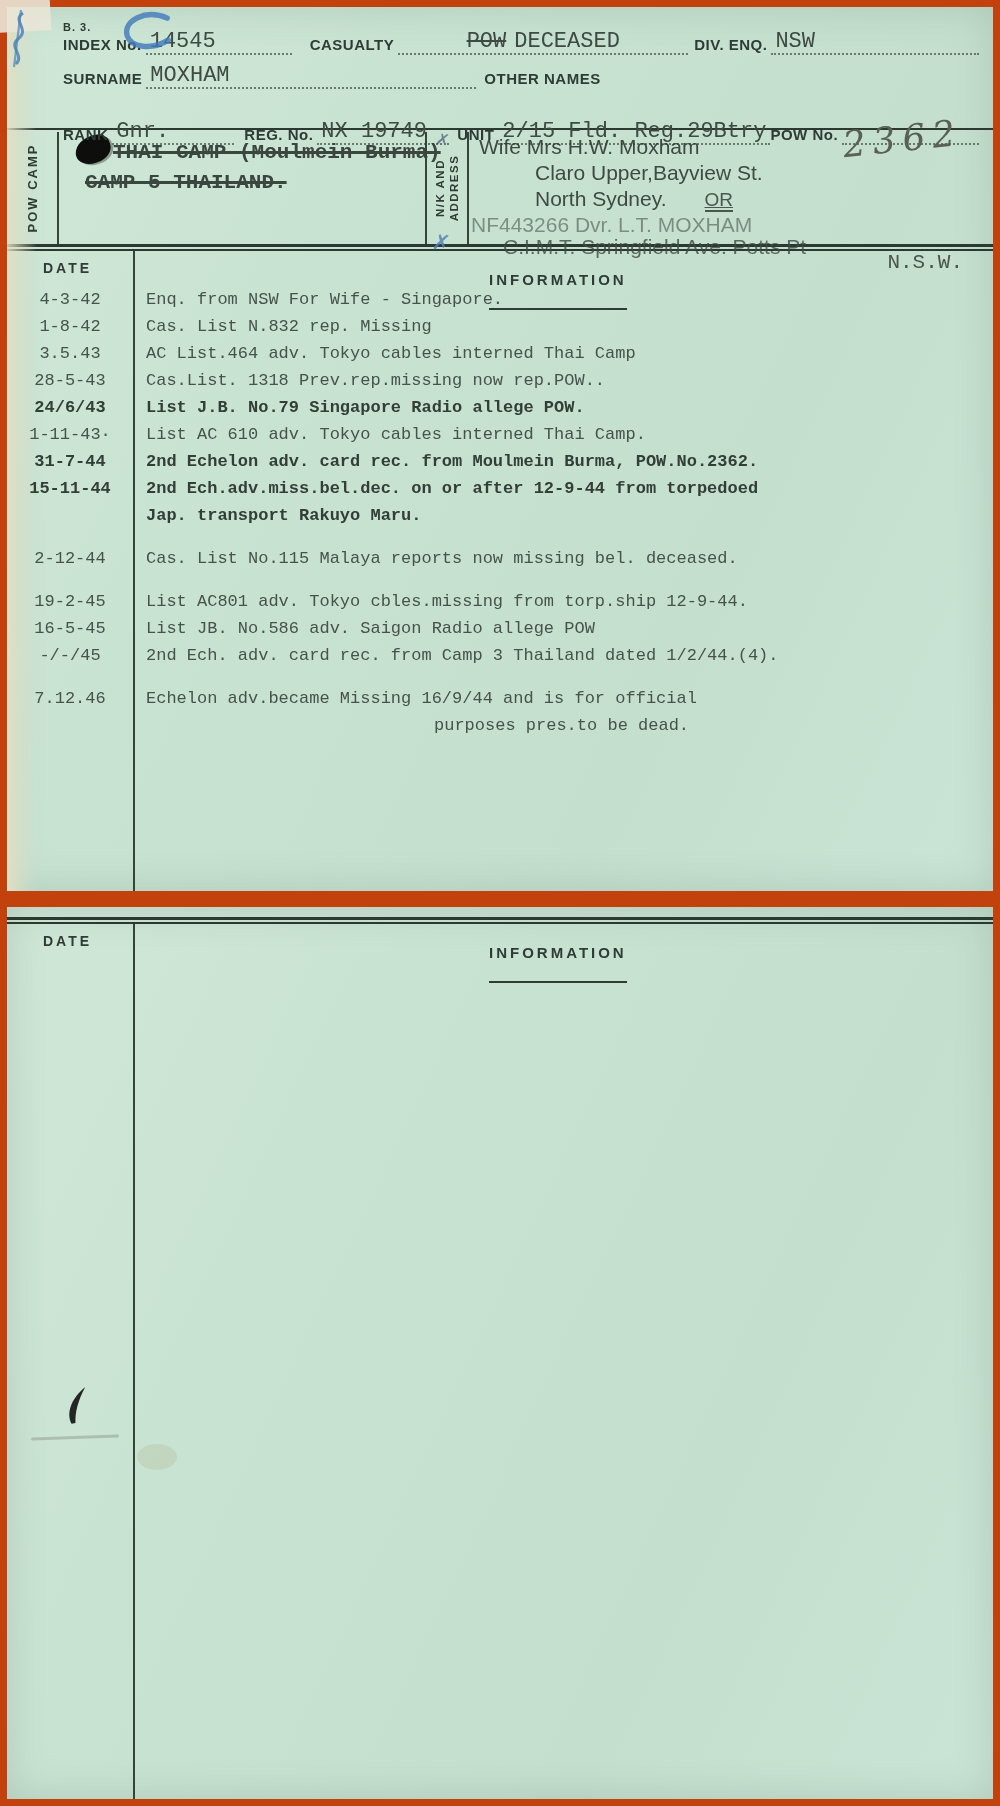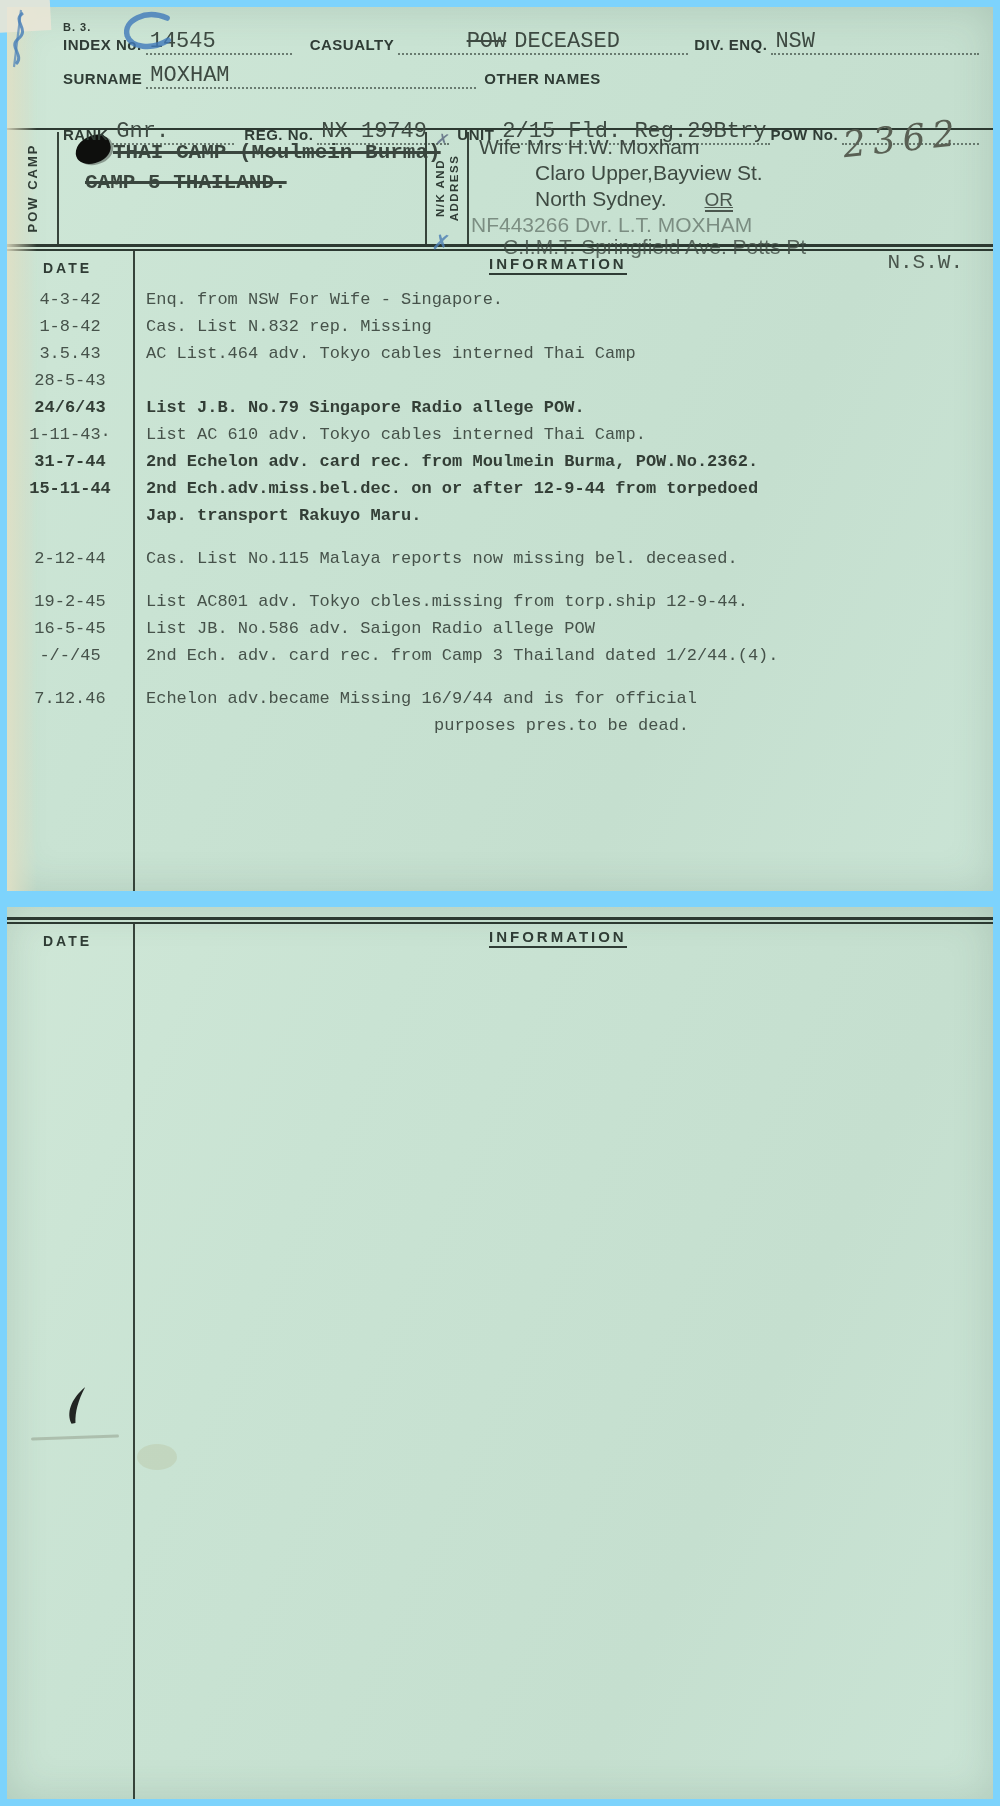--- a/index.html
+++ b/index.html
@@ -1,18 +1,18 @@
 <!DOCTYPE html>
 <html><head>
 <meta charset="utf-8">
 <style>
   * { margin:0; padding:0; box-sizing:border-box; }
   html,body { width:1000px; height:1806px; background:#0b0c0a; overflow:hidden;
               font-family:"Liberation Sans", sans-serif; }
-  .stage { position:relative; width:1000px; height:1806px; background:#7dd3fc; }
+  .stage { position:relative; width:1000px; height:1806px; background:#c2410c; }
 
   .card { position:absolute; left:7px; width:986px;
           background:linear-gradient(115deg,#cfe7d7 0%,#c9e3d3 30%,#c5dfcf 70%,#cae4d5 100%);
           box-shadow:inset 0 0 40px rgba(60,90,70,.18); }
   #card1 { top:7px; height:884px; display:flex; flex-direction:column; }
   #card2 { top:907px; height:892px; display:flex; flex-direction:column; }
   #card1::before { content:""; position:absolute; left:0; top:0; bottom:0; width:30px;
           background:linear-gradient(90deg,rgba(228,226,198,.85),rgba(228,226,198,0)); }
   #card1::after { content:""; position:absolute; left:0; top:0; width:52px; height:34px;
           background:#e9e6d6; transform:rotate(-3deg) translate(-8px,-10px); opacity:.9; }
@@ -75,23 +75,23 @@
   .nok-l4 { left:2px; top:81px; opacity:.55; }
   .nok-l5 { left:34px; top:103px; z-index:3; opacity:.8; }
 
   
   .tablewrap { position:relative; flex:1; }
   .tablewrap::before { content:""; position:absolute; left:126px; top:0; bottom:0;
                        width:2px; background:#36433a; }
   .thead { position:relative; height:32px; }
   .h-date { position:absolute; left:36px; top:9px; font-size:14px; font-weight:bold;
             letter-spacing:3px; color:#2f3c35; }
-  .h-info { position:absolute; left:482px; top:4px; font-size:15px; font-weight:bold;
+  .h-info { position:absolute; left:482px; top:20px; font-size:15px; font-weight:bold;
             letter-spacing:3px; color:#2f3c35; border-bottom:2px solid #2f3c35;
-            padding-bottom:1px; }
+            padding-bottom:20px; }
   .h-nsw { position:absolute; right:30px; top:0px;
            font-family:"Liberation Mono","DejaVu Sans Mono",monospace; font-size:21px;
            color:#49554c; }
   .rows { padding-top:3px; }
   .trow { display:flex; font-family:"Liberation Mono","DejaVu Sans Mono",monospace;
           font-size:17px; line-height:27px; color:#46524a; }
   .trow.bold { color:#333e36; font-weight:bold; }
   .trow.gap { margin-top:16px; }
   .tdate { width:126px; flex-shrink:0; text-align:center; white-space:nowrap; }
   .tinfo { padding-left:13px; white-space:nowrap; }
@@ -220,20 +220,23 @@
             </div>
           </div>
           <div class="trow">
             <div class="tdate">3.5.43</div>
             <div class="tinfo">
               <div>AC List.464 adv. Tokyo cables interned Thai Camp</div>
             </div>
           </div>
           <div class="trow">
             <div class="tdate">28-5-43</div>
+            <div class="tinfo">
+              <div>Cas.List. 1318 Prev.rep.missing now rep.POW..</div>
+            </div>
           </div>
           <div class="trow bold">
             <div class="tdate">24/6/43</div>
             <div class="tinfo">
               <div>List J.B. No.79 Singapore Radio allege POW.</div>
             </div>
           </div>
           <div class="trow">
             <div class="tdate">1-11-43·</div>
             <div class="tinfo">

